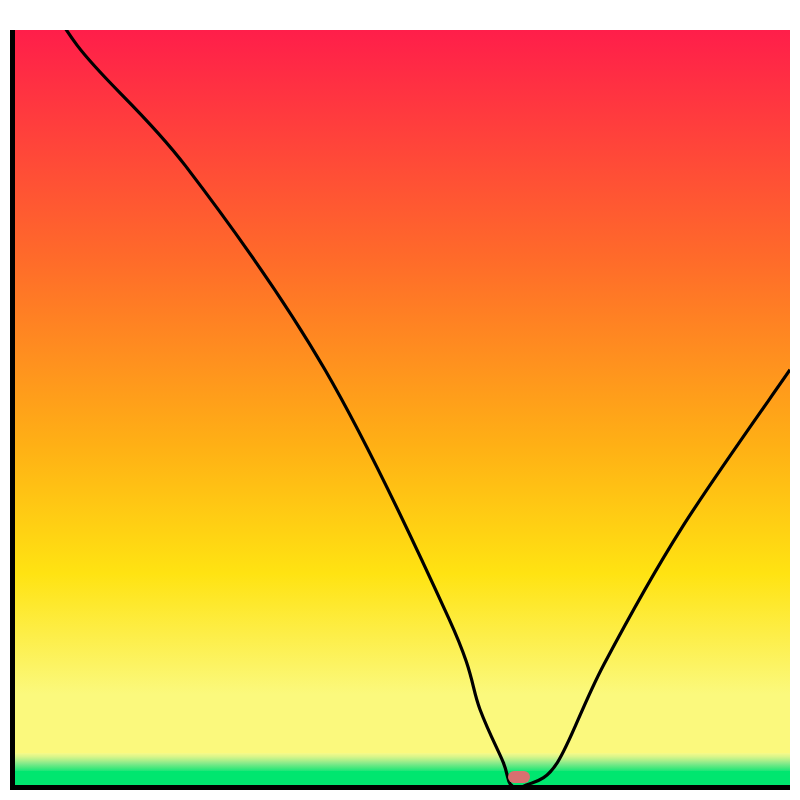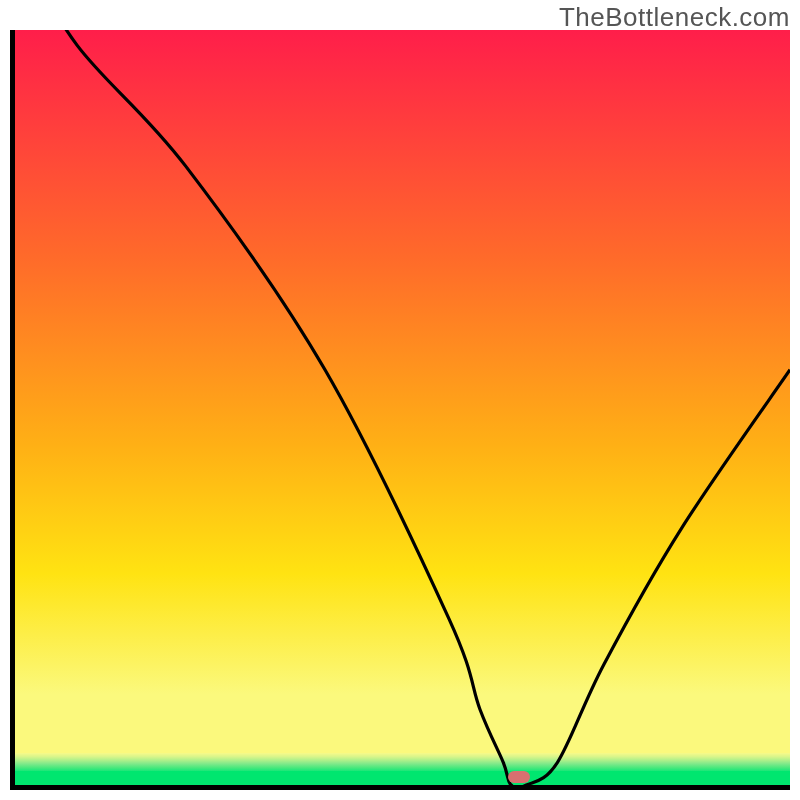--- a/index.html
+++ b/index.html
@@ -75,21 +75,20 @@
     border-radius: 6px;
     background: #d87070;
     transform: translate(-50%, -50%);
   }
 </style>
 </head>
 <body>
 
 <div class="stage">
 
-  <div class="watermark">TheBottleneck.com</div>
 
   <div class="plot-frame">
 
     <svg class="gradient" viewBox="0 0 775 755" preserveAspectRatio="none">
       <defs>
         <linearGradient id="bg" x1="0" y1="0" x2="0" y2="1">
           <stop id="g0" offset="0%" stop-color="#ff1e4a"></stop>
           <stop id="g1" offset="30%" stop-color="#ff6a2a"></stop>
           <stop id="g2" offset="55.00000000000001%" stop-color="#ffb015"></stop>
           <stop id="g3" offset="72%" stop-color="#ffe312"></stop>

